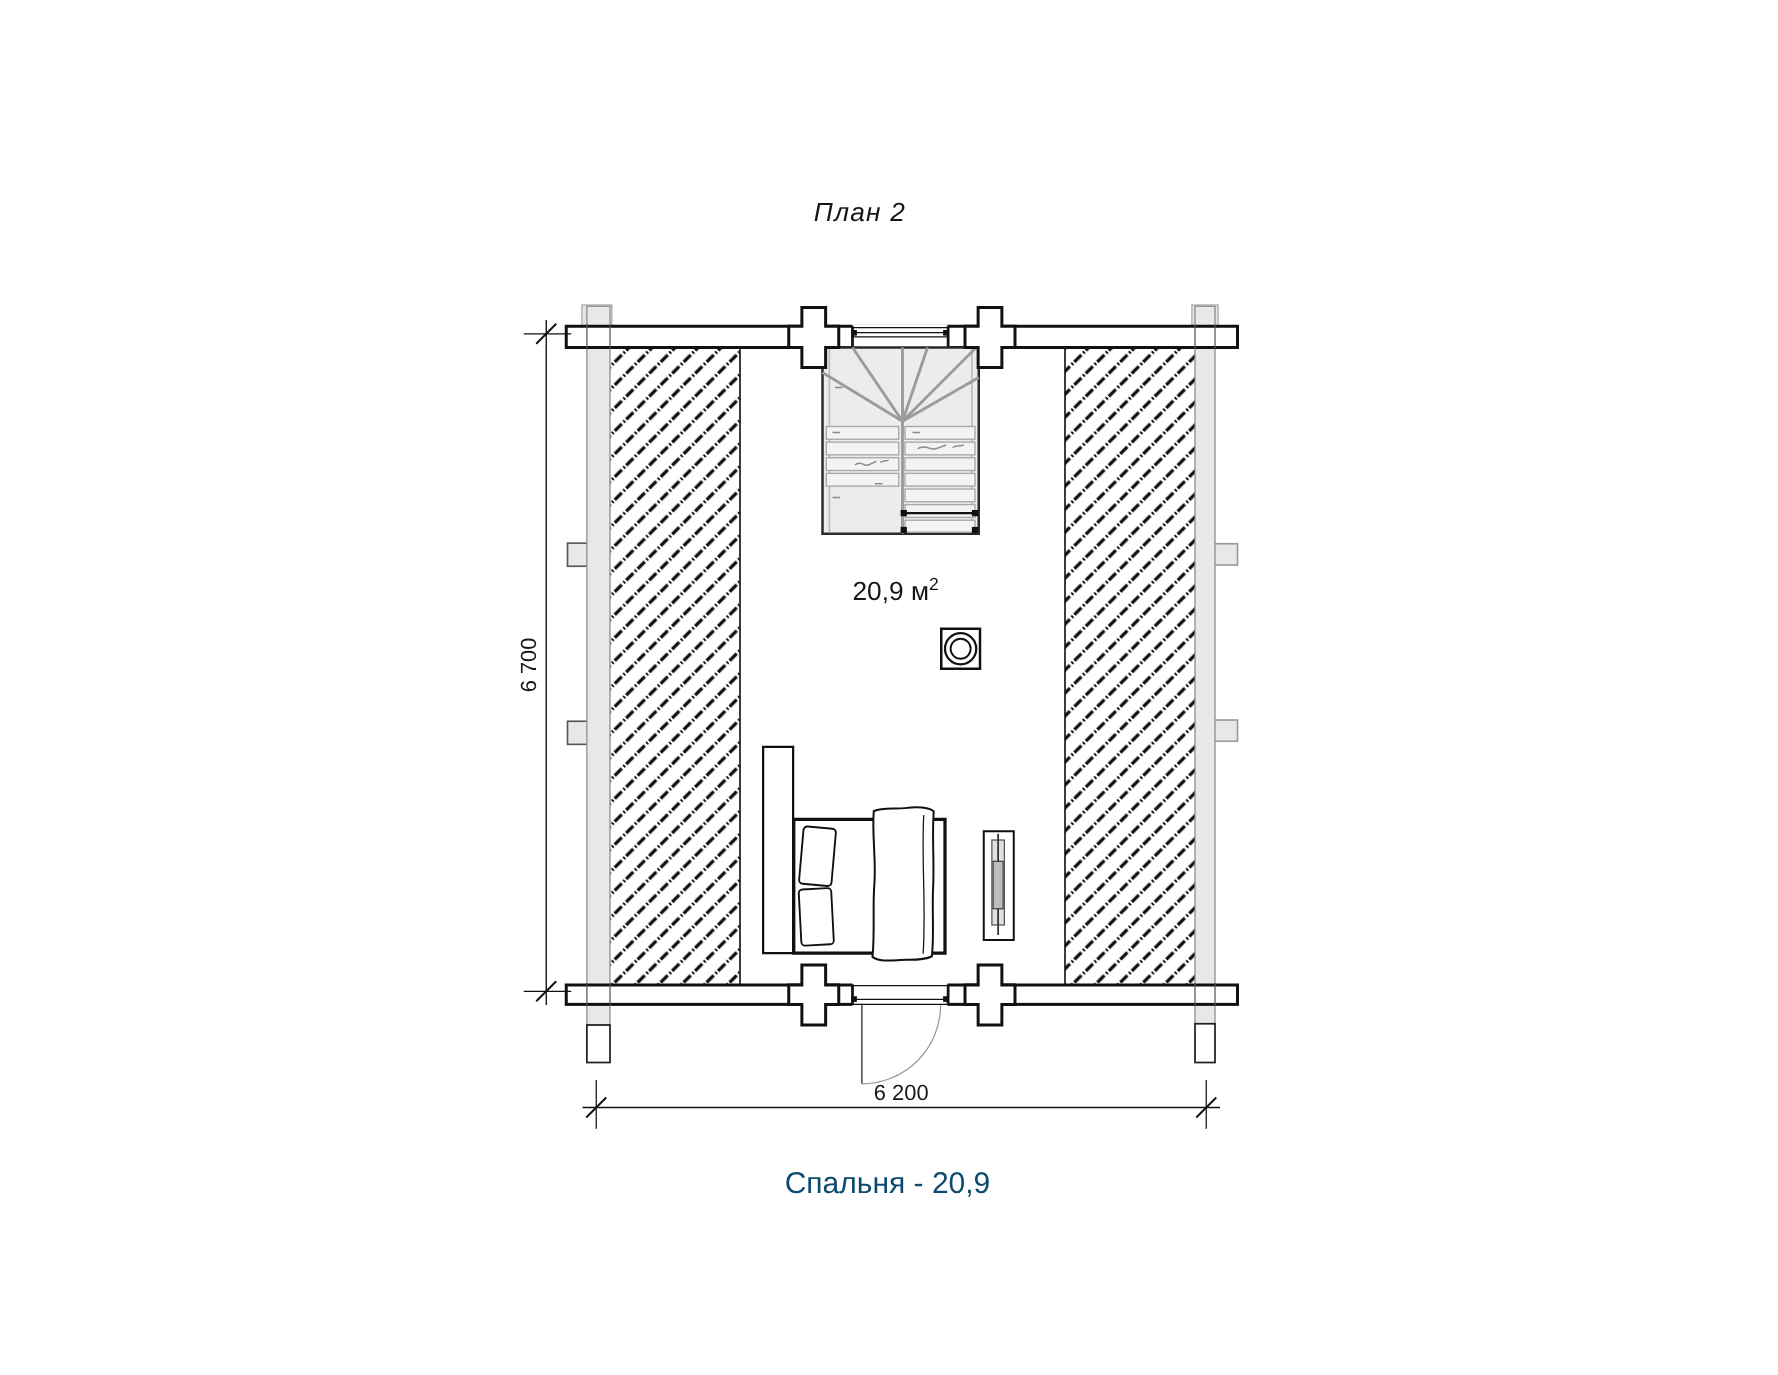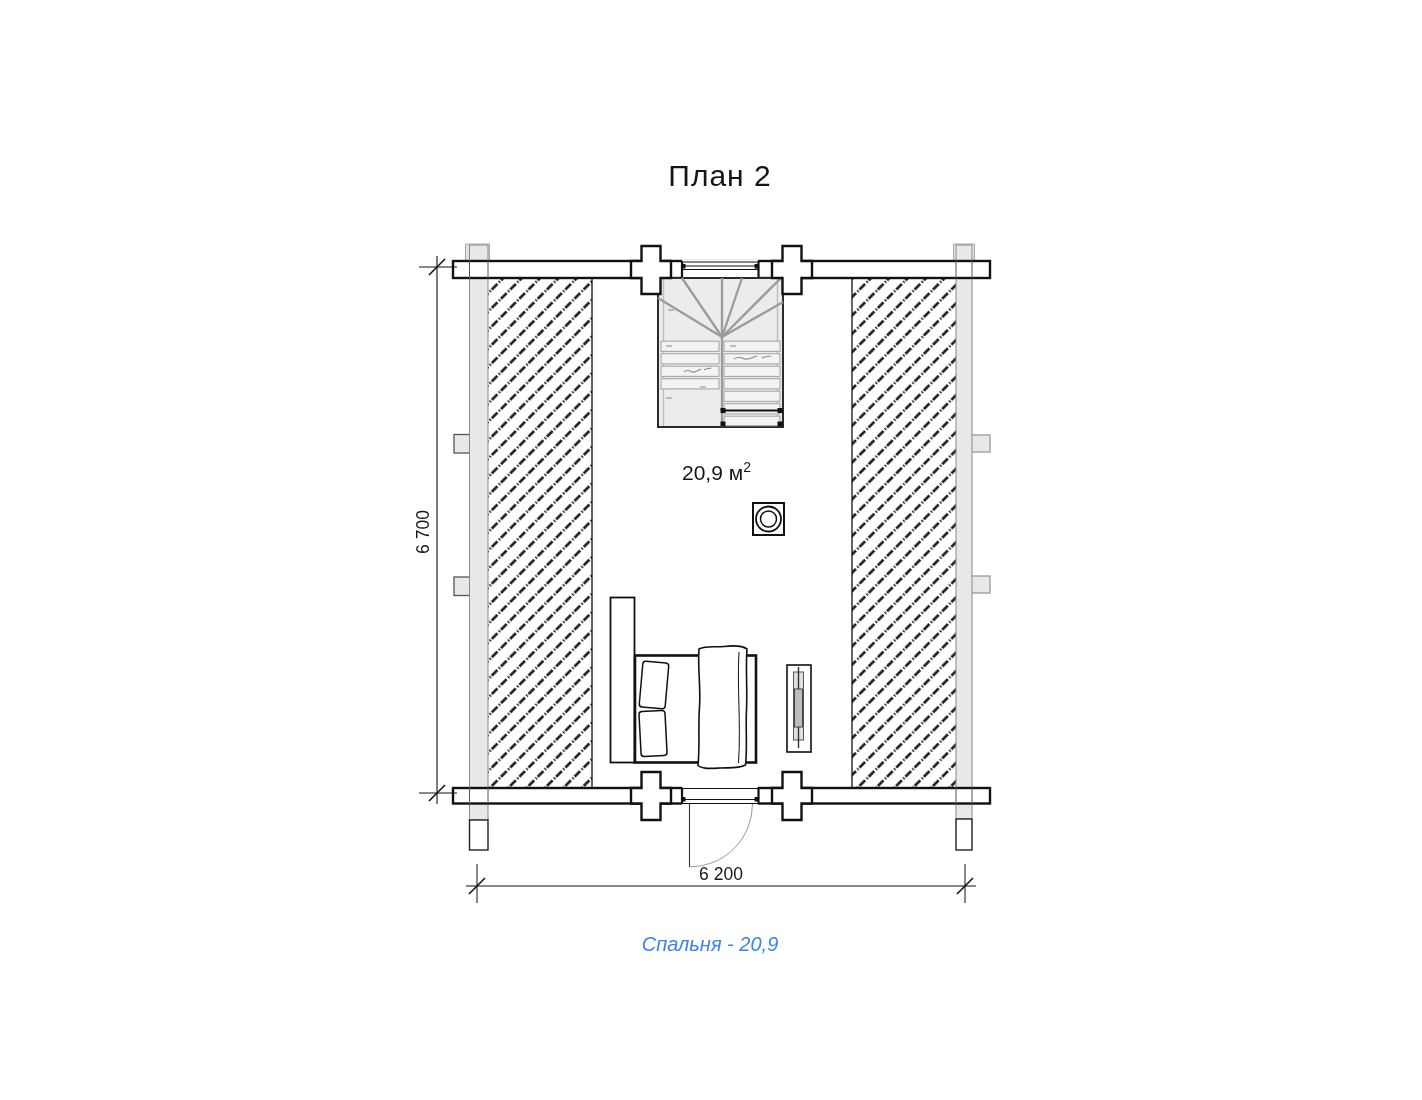--- a/index.html
+++ b/index.html
@@ -1,21 +1,21 @@
 <!DOCTYPE html>
 <html><head>
 <meta charset="utf-8">
 <style>
   html,body{margin:0;padding:0;background:#ffffff;}
   .page{position:relative;width:1422px;height:1100px;background:#ffffff;overflow:hidden;
         font-family:"Liberation Sans", sans-serif;color:#111;}
-  .title{position:absolute;top:159px;left:720px;transform:translateX(-50%);
-         font-size:30px;letter-spacing:1px;color:#161616;white-space:nowrap;}
+  .title{position:absolute;top:159px;left:688px;transform:translateX(-50%);
+         font-style:italic;font-size:21px;letter-spacing:1px;color:#161616;white-space:nowrap;}
   .caption{position:absolute;top:933px;left:710px;transform:translateX(-50%);
-         font-size:20px;color:#3b82f6;white-space:nowrap;font-style:italic;}
+         font-size:24px;color:#0c4a6e;white-space:nowrap;}
   svg{position:absolute;top:0;left:0;}
   text{font-family:"Liberation Sans", sans-serif;fill:#161616;}
 </style>
 </head>
 <body>
 
 <div class="page">
 
   <div class="title">План 2</div>
 

